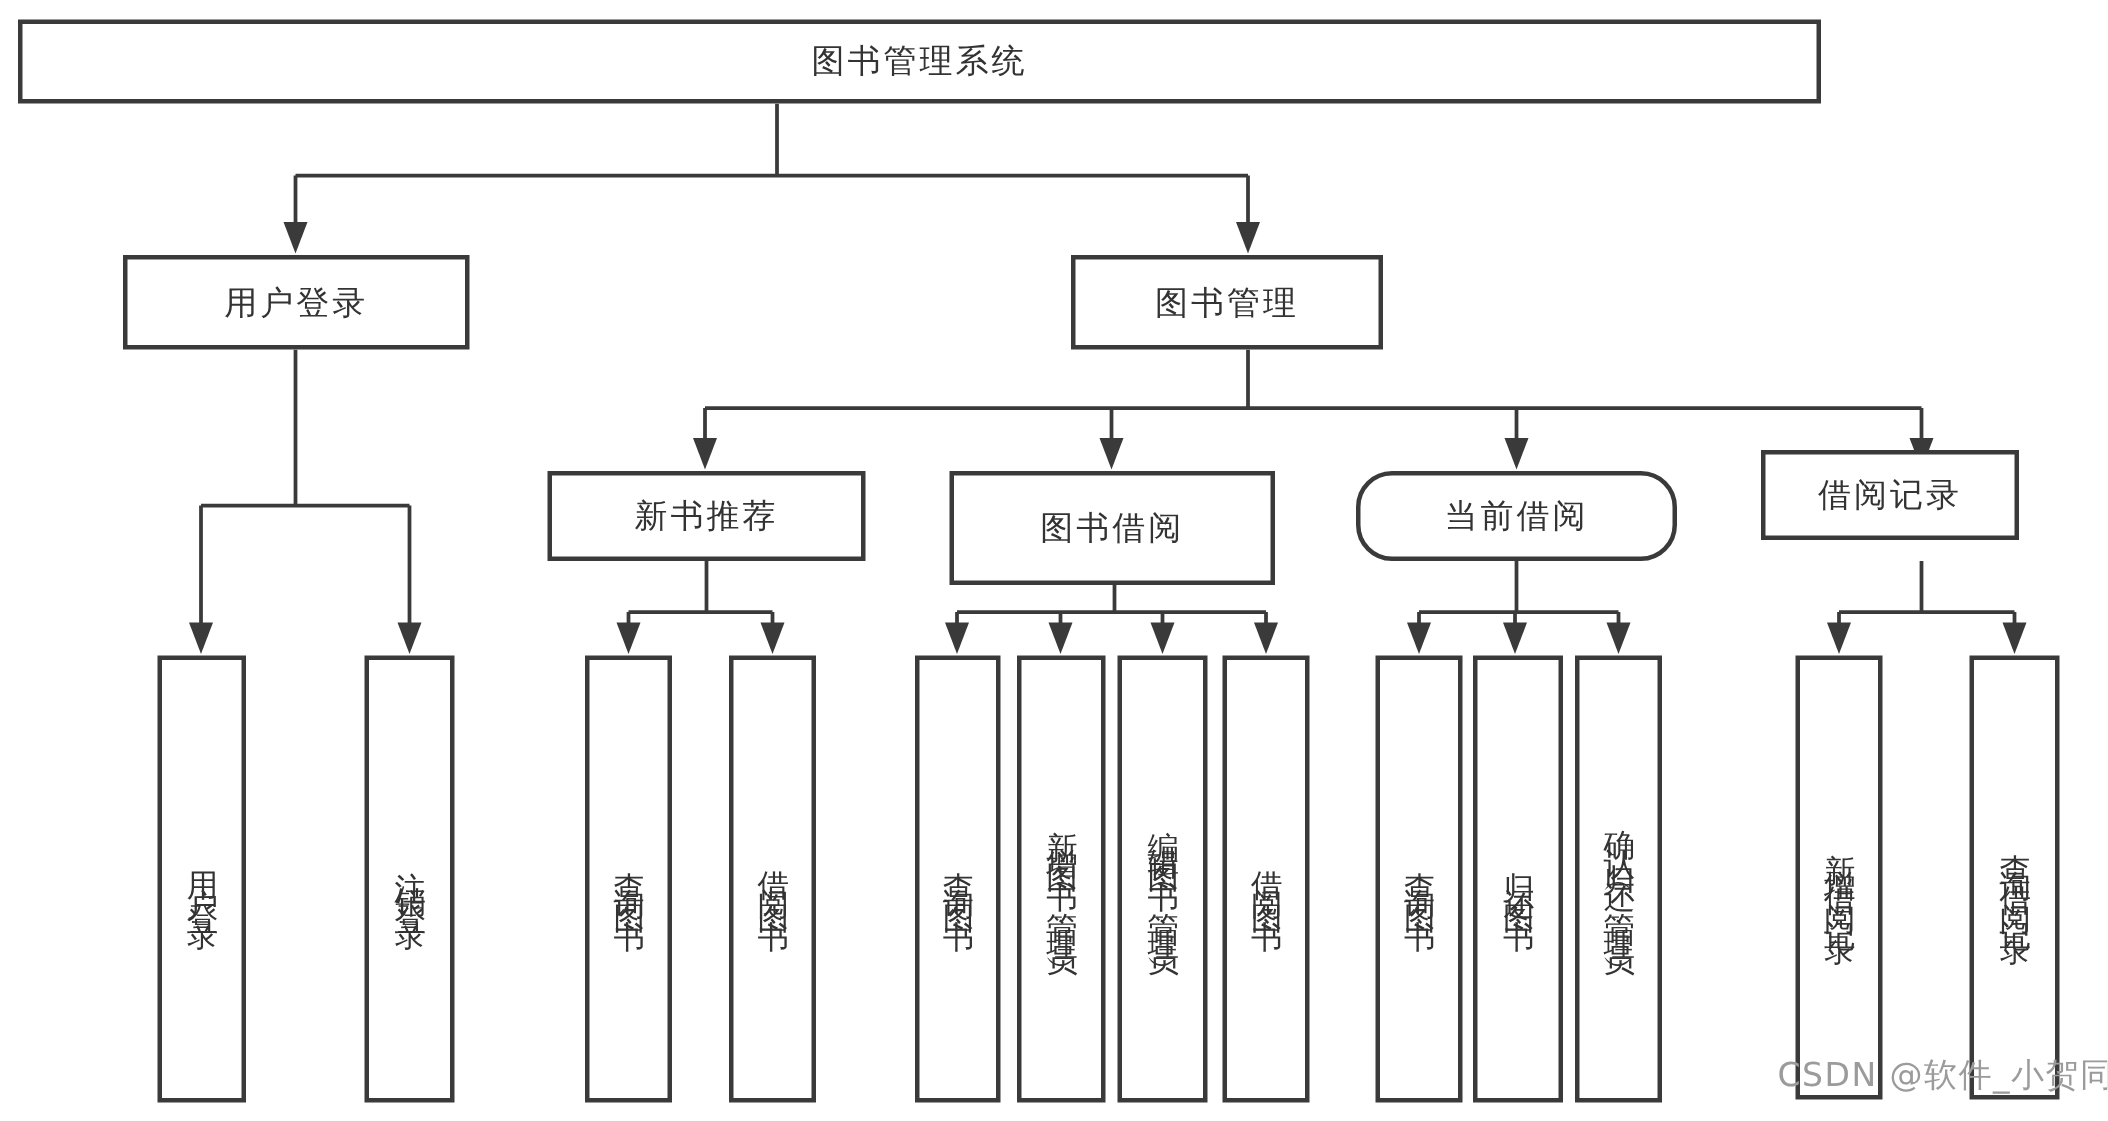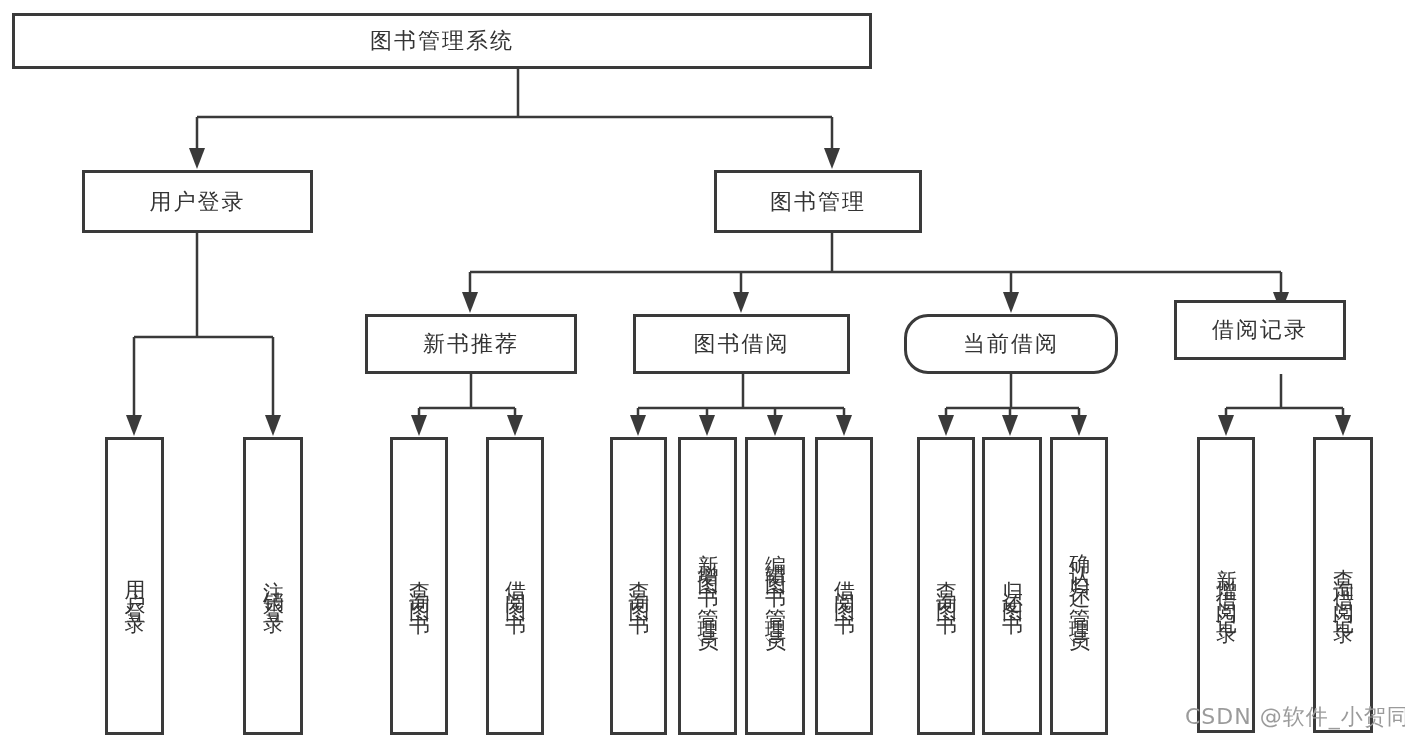--- a/index.html
+++ b/index.html
@@ -27,25 +27,25 @@
   .vtext{
     writing-mode:vertical-rl;
     text-orientation:mixed;
     color:#333333;
     font-size:21px;
     letter-spacing:11px;
     line-height:1;
     white-space:nowrap;
   }
   
-  .n-root{left:12px;top:13px;width:860px;height:56px;}
+  .n-root{left:12px;top:13px;width:1202px;height:56px;}
   .n-userlogin{left:82px;top:170px;width:231px;height:63px;}
   .n-bookmgmt{left:714px;top:170px;width:208px;height:63px;}
   .n-newbook{left:365px;top:314px;width:212px;height:60px;}
-  .n-bookborrow{left:633px;top:314px;width:217px;height:60px;}
+  .n-bookborrow{left:633px;top:314px;width:217px;height:76px;}
   .n-currentborrow{left:904px;top:314px;width:214px;height:60px;border-radius:24px;}
   .n-borrowrecords{left:1174px;top:300px;width:172px;height:60px;}
   
   .v-a1{left:105px;top:437px;width:59px;height:298px;}
   .v-a2{left:243px;top:437px;width:60px;height:298px;}
   .v-b1{left:390px;top:437px;width:58px;height:298px;}
   .v-b2{left:486px;top:437px;width:58px;height:298px;}
   .v-c1{left:610px;top:437px;width:57px;height:298px;}
   .v-c2{left:678px;top:437px;width:59px;height:298px;}
   .v-c3{left:745px;top:437px;width:60px;height:298px;}

